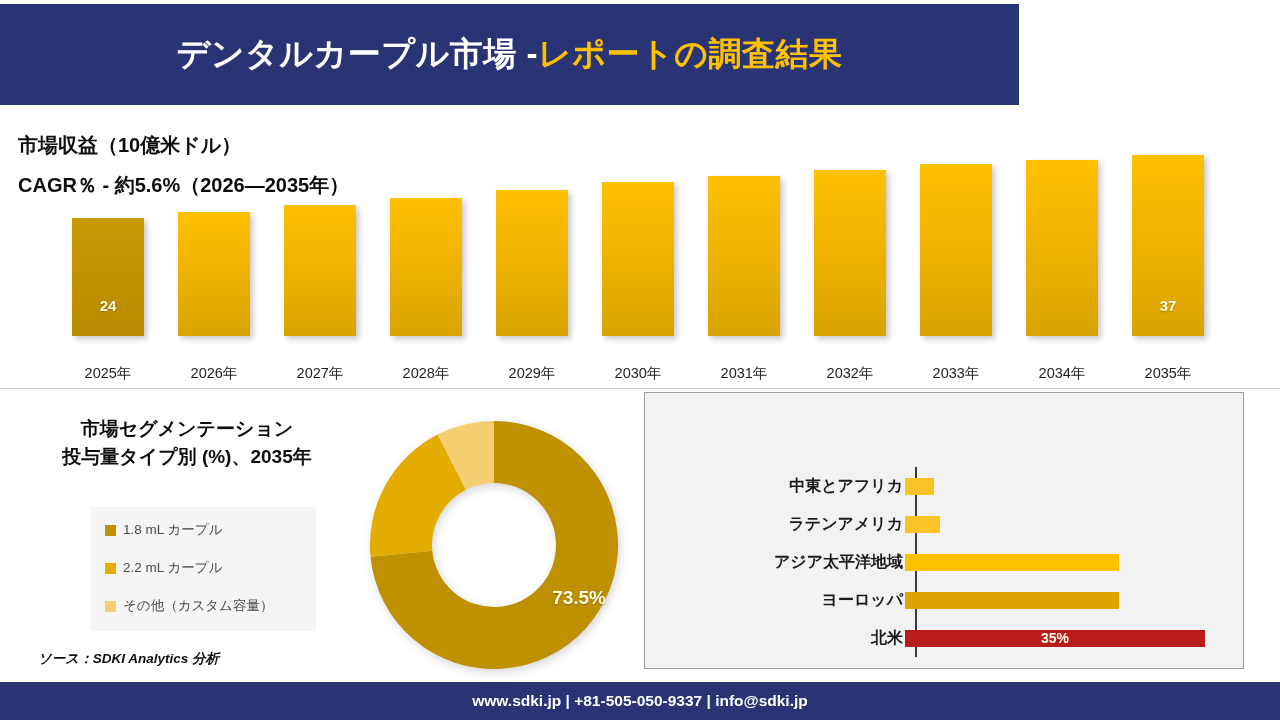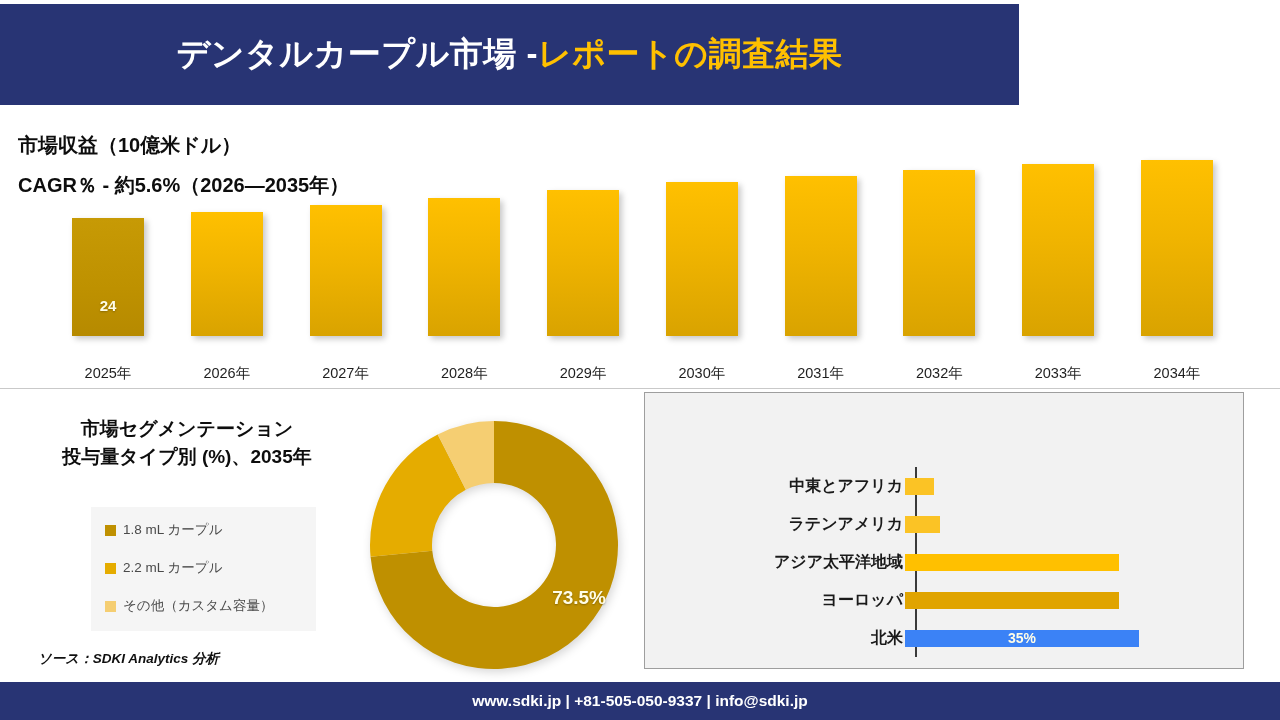--- a/index.html
+++ b/index.html
@@ -60,21 +60,20 @@
   }
 
   .bars-area {
     position: absolute;
     left: 55px;
     bottom: 52px;
     width: 1175px;
     height: 200px;
     display: flex;
     align-items: flex-end;
-    justify-content: space-between;
   }
   .bar-col {
     width: 106px;
     display: flex;
     flex-direction: column;
     align-items: center;
     position: relative;
   }
   .bar {
     width: 72px;
@@ -329,20 +328,26 @@
         <div class="bar" style="height: 166px;"></div>
         <div class="bar-label">2032年</div>
       </div>
       <div class="bar-col">
         <div class="bar" style="height: 172px;"></div>
         <div class="bar-label">2033年</div>
       </div>
       <div class="bar-col">
         <div class="bar" style="height: 176px;"></div>
         <div class="bar-label">2034年</div>
+      </div>
+      <div class="bar-col">
+        <div class="bar" style="height: 181px;">
+          <div class="bar-value">37</div>
+        </div>
+        <div class="bar-label">2035年</div>
       </div>
     </div>
 </div>
 
 <div class="bottom">
 
   <div class="panel-left">
     <div class="seg-title">
       <div>市場セグメンテーション</div>
       <div>投与量タイプ別 (%)、2035年</div>
@@ -399,21 +404,21 @@
           </div>
           <div class="region-row" style="top: 114px;">
             <div class="region-label">ヨーロッパ</div>
             <div class="region-bar-holder">
               <div class="region-bar" style="width: 214px; background: rgb(224, 164, 0);"></div>
             </div>
           </div>
           <div class="region-row" style="top: 152px;">
             <div class="region-label">北米</div>
             <div class="region-bar-holder">
-              <div class="region-bar" style="width: 234px; background: #3b82f6;">
+              <div class="region-bar" style="width: 300px; background: #b91c1c;">
                 <div class="region-bar-value">35%</div>
               </div>
             </div>
           </div>
         </div>
     </div>
   </div>
 </div>
 
 <div class="footer">

